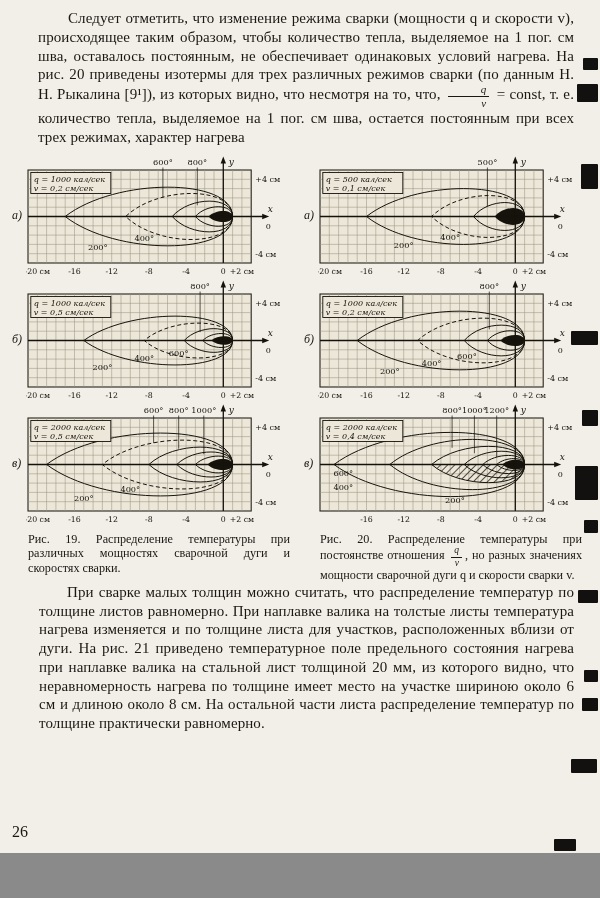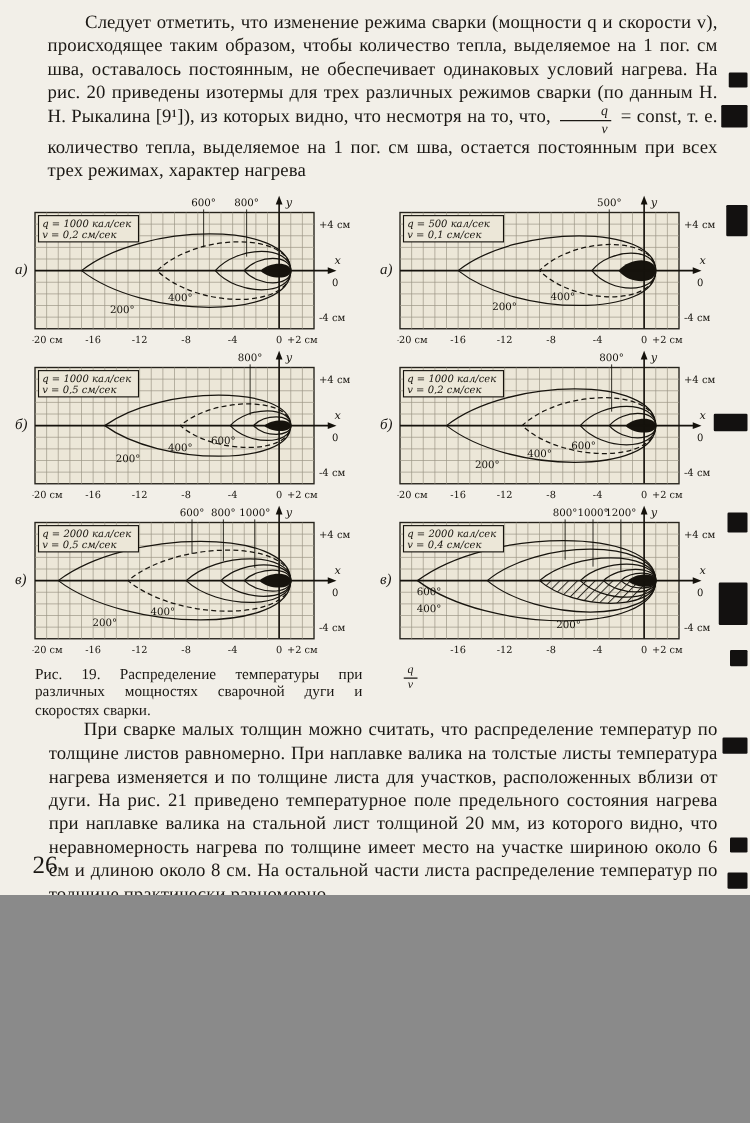--- a/index.html
+++ b/index.html
@@ -1,17 +1,17 @@
 <!DOCTYPE html>
 <html><head>
 <meta charset="utf-8">
 <style>
   html,body{margin:0;padding:0;background:#8a8a8a;}
   .page{
-    position:relative;width:600px;height:716px;margin:0 auto;
+    position:relative;width:600px;height:853px;margin:0 auto;
     background:#f2efe8;overflow:hidden;
     font-family:"Liberation Serif","DejaVu Serif",serif;color:#1b1814;
   }
   .body-text{
     margin:0;padding:0 26px 0 38px;text-align:justify;
     font-size:15px;line-height:1.25;letter-spacing:0.1px;
   }
   .first{padding-top:9px;text-indent:30px;}
   .cont{margin-top:8px;}
   .indented{text-indent:28px;padding-left:39px;}
@@ -23,21 +23,21 @@
   .frac .den{display:block;padding-top:1px;font-size:11px;}
   .cfrac .num,.cfrac .den{font-size:9.5px;}
   .figures{display:flex;padding:8px 4px 0 12px;}
   .fig-col{width:50%;}
   .chart-row{display:flex;align-items:center;margin-bottom:3px;}
   .idx{width:14px;flex:none;font-style:italic;font-size:12px;color:#1b1814;}
   .caption{
     margin:0;padding:5px 14px 0 16px;text-align:justify;
     font-size:12.2px;line-height:1.2;font-family:Liberation Serif, serif;
   }
-  .page-number{position:absolute;left:26px;bottom:12px;font-size:20px;}
+  .page-number{position:absolute;left:12px;bottom:12px;font-size:16px;}
   .ink{position:absolute;background:#131110;border-radius:1px;}
 </style>
 </head>
 <body>
 
 <div class="page">
 
   <p class="body-text first"><span>Следует отметить, что изменение режима сварки (мощности q и скорости v), происходящее таким образом, чтобы количество тепла, выделяемое на 1 пог. см шва, оставалось постоянным, не обеспечивает одинаковых условий нагрева. На рис. 20 приведены изотермы для трех различных режимов сварки (по данным Н. Н. Рыкалина [9¹]), из которых видно, что несмотря на то, что,</span>
     <span class="frac"><span class="num">q</span><span class="den">v</span></span>
     <span>= const, т. е. количество тепла, выделяемое на 1 пог. см шва, остается постоянным при всех трех режимах, характер нагрева</span></p>
@@ -335,22 +335,22 @@
               <text x="25.3" y="86.8" font-size="8.2" fill="#15120c" font-family="DejaVu Serif,serif" text-anchor="middle">400°</text>
               <text x="136.9" y="99.8" font-size="8.2" fill="#15120c" font-family="DejaVu Serif,serif" text-anchor="middle">200°</text>
               <g>
                 <rect x="4.8" y="17.5" width="80" height="21" fill="#ece7d8" stroke="#15120c" stroke-width="0.9"></rect>
                 <text x="7.8" y="26.5" font-size="8" fill="#15120c" font-family="DejaVu Serif,serif" text-anchor="start" font-style="italic">q = 2000 кал/сек</text>
                 <text x="7.8" y="35.5" font-size="8" fill="#15120c" font-family="DejaVu Serif,serif" text-anchor="start" font-style="italic">v = 0,4 см/сек</text>
               </g>
             </svg>
           </div>
         </div>
-      <p class="caption">
-        <span class="frac cfrac"><span class="num">q</span><span class="den">v</span></span></p>
+      <p class="caption"><span>Рис. 20. Распределение температуры при постоянстве отношения</span>
+        <span class="frac cfrac"><span class="num">q</span><span class="den">v</span></span><span>, но разных значениях мощности сварочной дуги q и скорости сварки v.</span></p>
     </div>
   </div>
 
   <p class="body-text indented">При сварке малых толщин можно считать, что распределение температур по толщине листов равномерно. При наплавке валика на толстые листы температура нагрева изменяется и по толщине листа для участков, расположенных вблизи от дуги. На рис. 21 приведено температурное поле предельного состояния нагрева при наплавке валика на стальной лист толщиной 20 мм, из которого видно, что неравномерность нагрева по толщине имеет место на участке шириною около 6 см и длиною около 8 см. На остальной части листа распределение температур по толщине практически равномерно.</p>
 
   <div class="page-number">26</div>
 
   <div class="ink" style="left:583px;top:58px;width:15px;height:12px;"></div>
   <div class="ink" style="left:577px;top:84px;width:21px;height:18px;"></div>
   <div class="ink" style="left:581px;top:164px;width:17px;height:25px;"></div>

